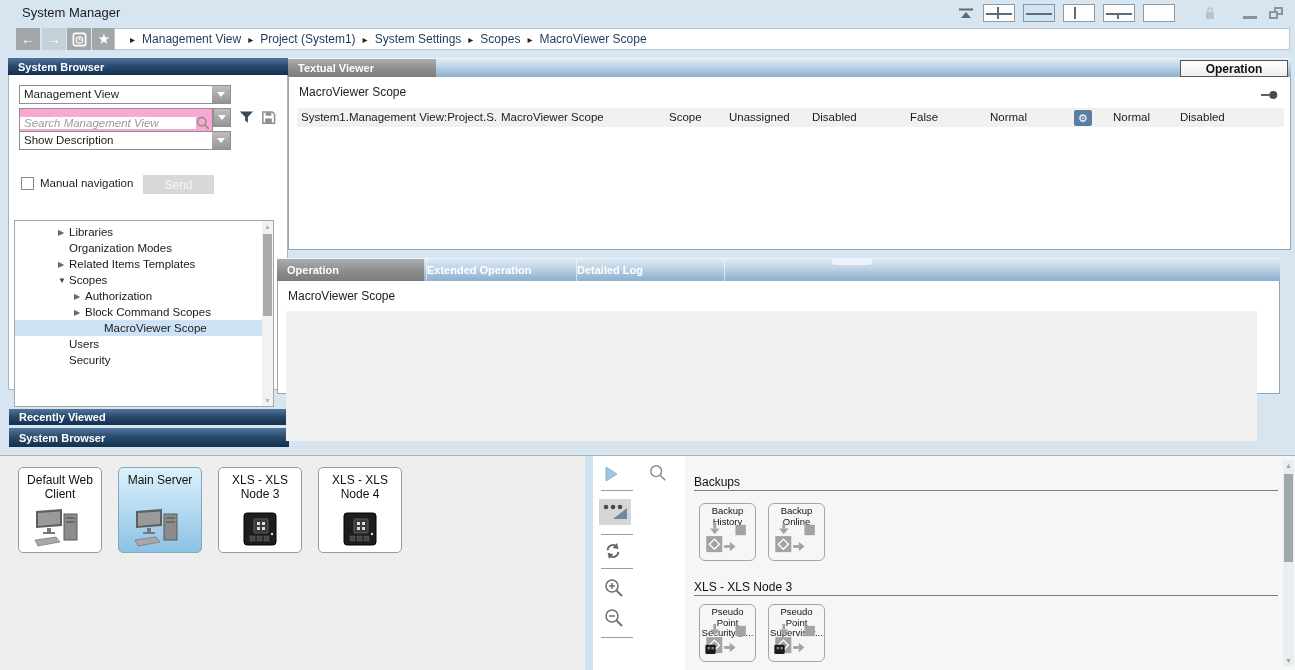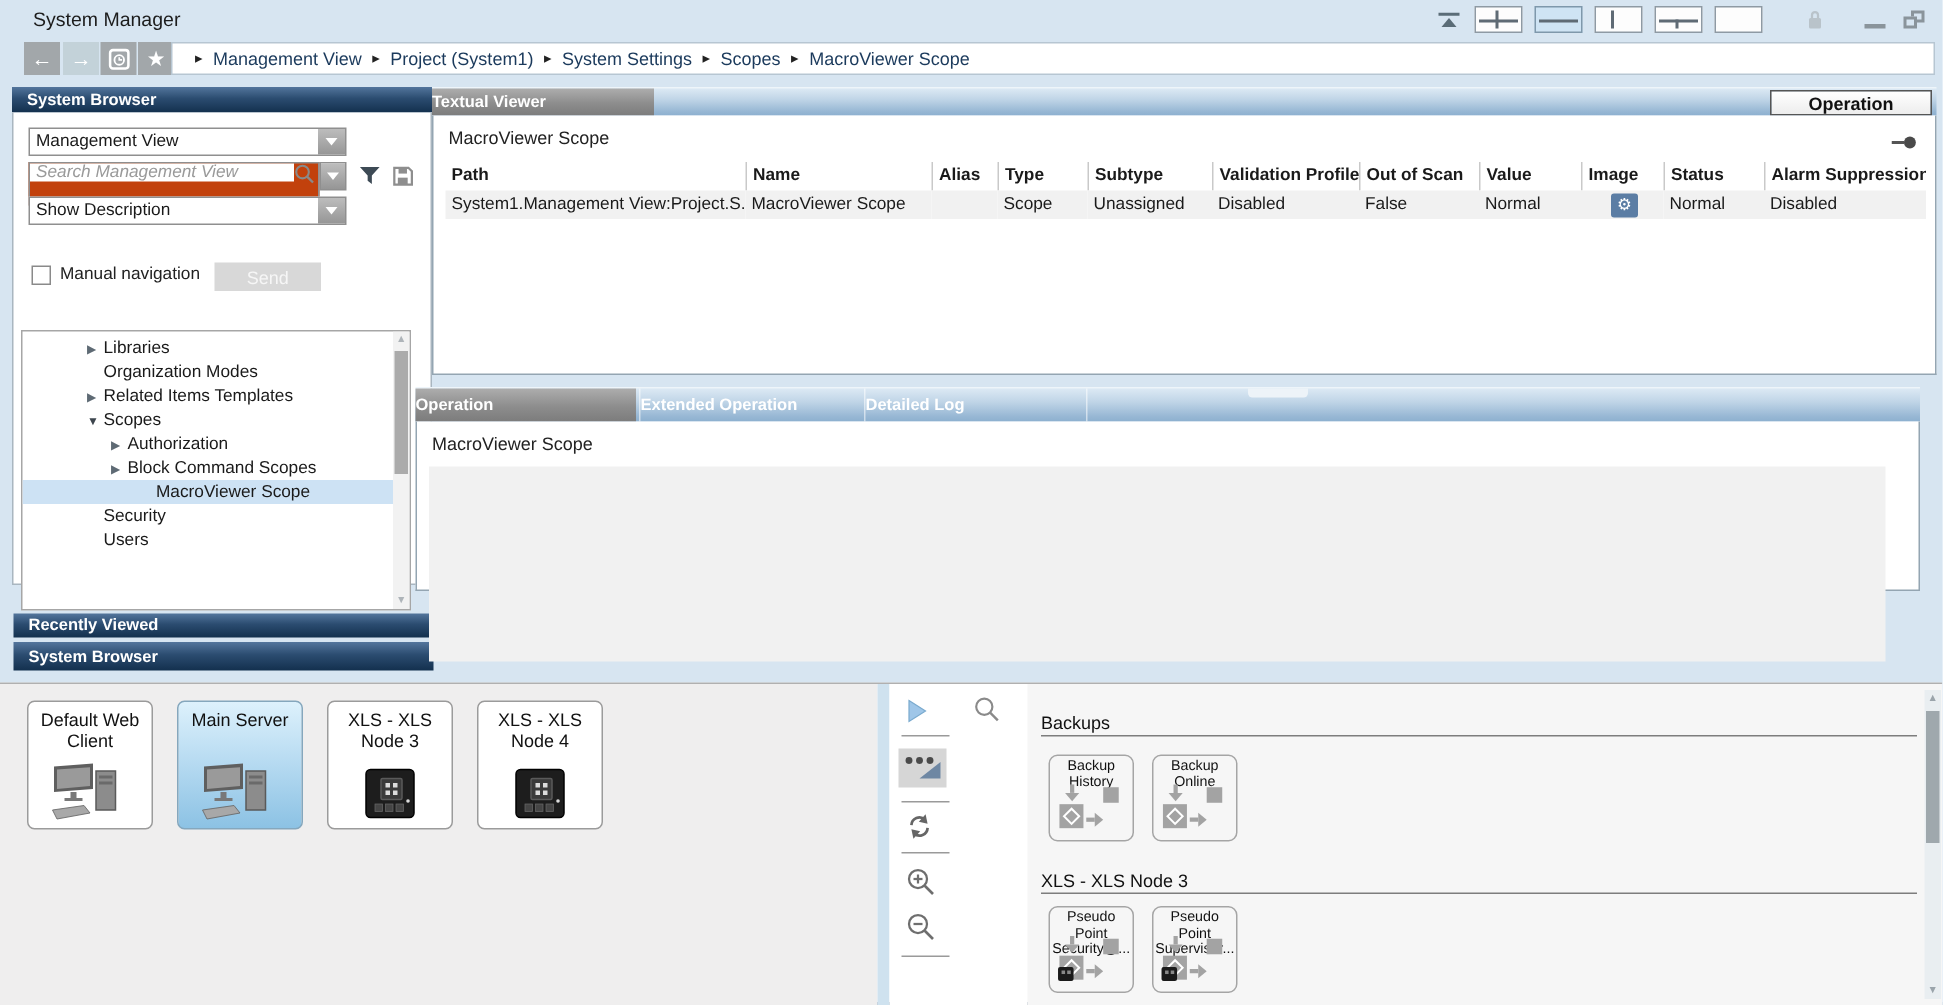--- a/index.html
+++ b/index.html
@@ -30,21 +30,21 @@
 
   
   .left-panel { position:absolute; left:8px; top:58px; width:280px; height:372px; }
   .navy-bar { background:linear-gradient(180deg,#53759c 0%,#2b4c70 45%,#13304e 100%); color:#fff; font-weight:bold; font-size:11px; padding-left:10px; display:flex; align-items:center; }
   .sb-header { position:absolute; left:0; top:0; width:280px; height:17px; }
   .sb-body { position:absolute; left:0; top:17px; width:280px; height:315px; background:#fff; border:1px solid #a9b6c0; border-top:none; }
   .combo { position:absolute; height:19px; background:#fff; border:1px solid #8f8f8f; display:flex; }
   .combo .txt { flex:1; padding:2px 4px; font-size:11.5px; white-space:nowrap; overflow:hidden; }
   .combo-btn { width:18px; background:linear-gradient(180deg,#bdbdbd,#969696); display:flex; align-items:center; justify-content:center; }
   .tri-down { width:0; height:0; border-left:4px solid transparent; border-right:4px solid transparent; border-top:5px solid #fff; }
-  .search-box { position:absolute; height:29px; border:1px solid #8f8f8f; background:#c2410c; display:flex; align-items:flex-start; }
+  .search-box { position:absolute; height:29px; border:1px solid #8f8f8f; background:#f9a8d4; display:flex; align-items:center; }
   .search-box input { flex:1; border:none; outline:none; font-family:"Liberation Sans",sans-serif; font-size:11.5px; padding:0 4px; color:#333; min-width:0; }
   .search-box input::placeholder { font-style:italic; color:#9a9a9a; }
   .tool-icon { position:absolute; width:18px; height:18px; display:flex; align-items:center; justify-content:center; }
   .chk { position:absolute; width:13px; height:13px; border:1px solid #8a8a8a; background:#fff; }
   .chk-label { position:absolute; font-size:11.5px; color:#222; }
   .send-btn { position:absolute; width:71px; height:19px; background:#d8d8d8; color:#f6f6f6; font-size:12px; display:flex; align-items:center; justify-content:center; }
   .tree-box { position:absolute; left:5px; top:145px; width:260px; height:187px; border:1px solid #a6a6a6; background:#fff; overflow:hidden; }
   .tree-list { position:absolute; left:0; top:3px; right:11px; }
   .tree-item { height:16px; display:flex; align-items:center; font-size:11.5px; color:#1a1a1a; white-space:nowrap; }
   .tree-item.sel { background:#cde2f4; }
@@ -58,21 +58,21 @@
   .vthumb { position:absolute; left:1px; width:9px; background:#ababab; }
   .rv-bar { position:absolute; left:0; top:334px; width:280px; height:16px; }
   .sb2-bar { position:absolute; left:0; top:353px; width:280px; height:19px; }
 
   
   .tv-panel { position:absolute; left:288px; top:58px; width:1003px; height:192px; }
   .op-panel { position:absolute; left:277px; top:258px; width:1003px; height:136px; }
   .tabstrip { position:relative; width:100%; background:linear-gradient(180deg,#dce9f4 0%,#c0d5e7 40%,#97b7d4 85%,#8db0cf 100%); border-top:1px solid #eef5fa; }
   .tv-panel .tabstrip { height:19px; }
   .op-panel .tabstrip { height:23px; }
-  .tab-active { position:absolute; left:0; top:0; bottom:0; background:linear-gradient(180deg,#adadad 0%,#8d8d8d 55%,#7c7c7c 100%); color:#fff; font-weight:bold; font-size:11px; display:flex; align-items:center; }
+  .tab-active { position:absolute; left:0; top:0; bottom:0; background:linear-gradient(180deg,#adadad 0%,#8d8d8d 55%,#7c7c7c 100%); color:#fff; font-weight:bold; font-size:11px; display:flex; align-items:center; padding-left:10px; }
   .tab-inactive { position:absolute; top:0; bottom:0; color:#fff; font-weight:bold; font-size:11px; display:flex; align-items:center; border-left:1px solid rgba(255,255,255,.55); }
   .strip-handle { position:absolute; left:555px; top:0; width:40px; height:6px; background:#edf3f8; border-radius:0 0 3px 3px; }
   .panel-content { position:absolute; left:0; right:0; bottom:0; background:#fff; border:1px solid #94a5b2; border-top:none; }
   .tv-panel .panel-content { top:19px; }
   .op-panel .panel-content { top:23px; }
   .obj-label { position:absolute; left:10px; top:8px; font-size:12px; color:#222; }
   .pin-ico { position:absolute; right:12px; top:12px; }
   .operating-btn { position:absolute; right:3px; top:1px; width:108px; height:17px; background:linear-gradient(180deg,#ffffff,#ededed); border:1px solid #555; font-weight:bold; font-size:12px; display:flex; align-items:center; justify-content:center; color:#111; }
 
   .grid { position:absolute; left:8px; top:31px; width:987px; }
@@ -262,24 +262,24 @@
               <span>Authorization</span>
             </div>
           <div class="tree-item p-a2">
               <span class="tw">▶</span>
               <span>Block Command Scopes</span>
             </div>
           <div class="tree-item p-n3 sel">
               <span>MacroViewer Scope</span>
             </div>
           <div class="tree-item p-n1">
+              <span>Users</span>
+            </div>
+          <div class="tree-item p-n1">
               <span>Security</span>
-            </div>
-          <div class="tree-item p-n1">
-              <span>Users</span>
             </div>
         </div>
         <div class="vscroll">
           <div class="up">▲</div>
           <div class="vthumb" style="top:13px; height:82px"></div>
           <div class="dn">▼</div>
         </div>
       </div>
 
       <div class="navy-bar rv-bar">Recently Viewed</div>
@@ -294,33 +294,20 @@
     </div>
     <div class="panel-content">
       <div class="obj-label">MacroViewer Scope</div>
       <div class="pin-ico">
         <svg width="17" height="12" viewBox="0 0 18 12">
             <line x1="0" y1="6" x2="9" y2="6" stroke="#555" stroke-width="2"></line>
             <circle cx="13" cy="6" r="4.2" fill="#4a4a4a"></circle>
           </svg>
       </div>
       <div class="grid">
-        <div class="grid-head">
-          <div class="gc w0">Path</div>
-          <div class="gc w1">Name</div>
-          <div class="gc w2">Alias</div>
-          <div class="gc w3">Type</div>
-          <div class="gc w4">Subtype</div>
-          <div class="gc w5">Validation Profile</div>
-          <div class="gc w6">Out of Scan</div>
-          <div class="gc w7">Value</div>
-          <div class="gc w8">Image</div>
-          <div class="gc w9">Status</div>
-          <div class="gc w10">Alarm Suppression</div>
-        </div>
         <div class="grid-row">
           <div class="gc w0">System1.Management View:Project.S...</div>
           <div class="gc w1">MacroViewer Scope</div>
           <div class="gc w2"></div>
           <div class="gc w3">Scope</div>
           <div class="gc w4">Unassigned</div>
           <div class="gc w5">Disabled</div>
           <div class="gc w6">False</div>
           <div class="gc w7">Normal</div>
           <div class="gc w8 img-cell">

